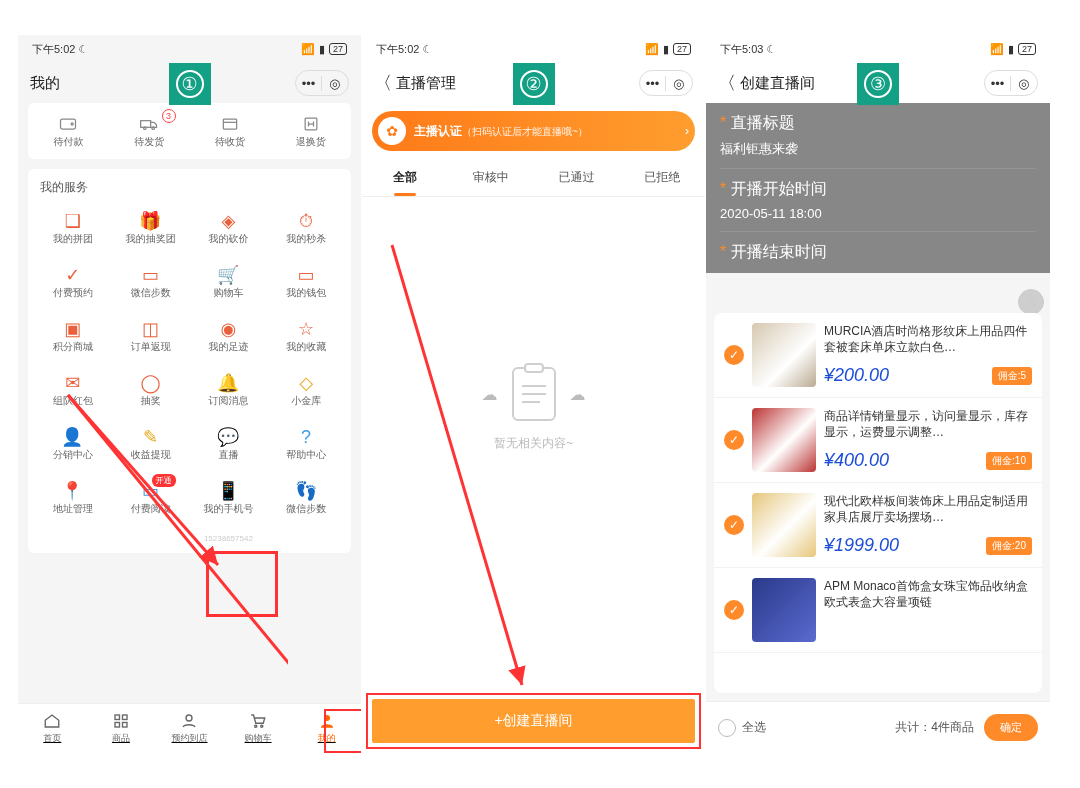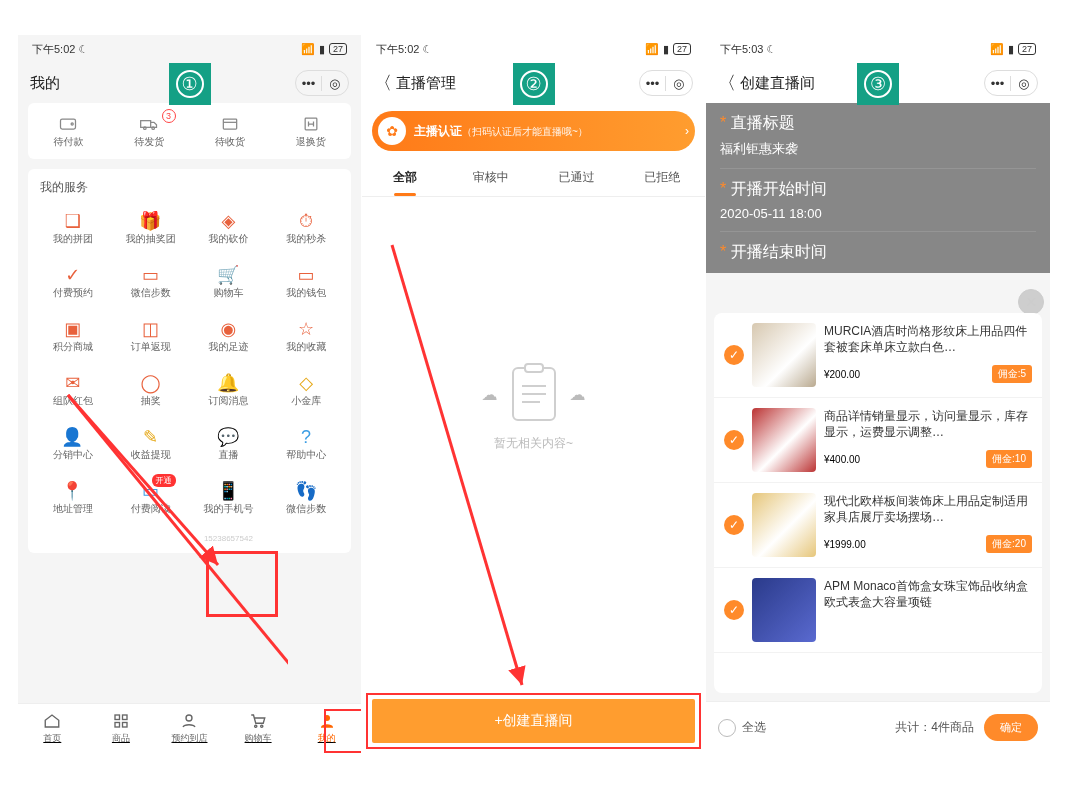--- a/index.html
+++ b/index.html
@@ -70,21 +70,21 @@
   .sheet{ position:absolute; left:8px; right:8px; top:278px; bottom:60px; background:#fff; border-radius:8px; overflow-y:hidden; }
   .prod{ display:flex; align-items:flex-start; padding:10px 10px; border-bottom:1px solid #f2f2f2; }
   .chk{ width:20px; height:20px; border-radius:50%; background:#ff8a2a; color:#fff; font-size:12px; display:flex; align-items:center; justify-content:center; margin:22px 8px 0 0; flex:none;}
   .thumb{ width:64px; height:64px; background:linear-gradient(135deg,#d7c8b0,#fff 60%,#b9a98f); border-radius:4px; flex:none; margin-right:8px; display:flex; align-items:center; justify-content:center; font-size:9px; color:#999; overflow:hidden;}
   .thumb.t2{ background:linear-gradient(135deg,#b33,#fff 55%,#b33);}
   .thumb.t3{ background:linear-gradient(135deg,#e6c67a,#fff 55%,#e6c67a);}
   .thumb.t4{ background:linear-gradient(135deg,#2a3a8a,#5a6ad0);}
   .pinfo{ flex:1; min-width:0; }
   .ptitle{ font-size:12px; color:#333; line-height:1.35; max-height:32px; overflow:hidden;}
   .prow{ display:flex; justify-content:space-between; align-items:center; margin-top:10px;}
-  .price{ color:#000000; font-size:10px; }
+  .price{ color:#1d4ed8; font-size:18px;font-style:italic; }
   .comm{ background:#ff8a2a; color:#fff; font-size:10px; border-radius:3px; padding:2px 6px; }
   .sheet-foot{ position:absolute; left:0; right:0; bottom:0; height:52px; background:#fff; border-top:1px solid #eee; display:flex; align-items:center; padding:0 12px; }
   .sheet-foot .ochk{ width:18px;height:18px;border:1px solid #bbb;border-radius:50%; margin-right:6px;}
   .sheet-foot .all{ font-size:12px; color:#555; }
   .sheet-foot .cnt{ margin-left:auto; font-size:12px; color:#555; margin-right:10px;}
   .sheet-foot .ok{ background:#ff8a2a; color:#fff; font-size:11px; padding:6px 16px; border-radius:14px;}
   svg{ display:block; }
 </style>
 </head>
 <body>

